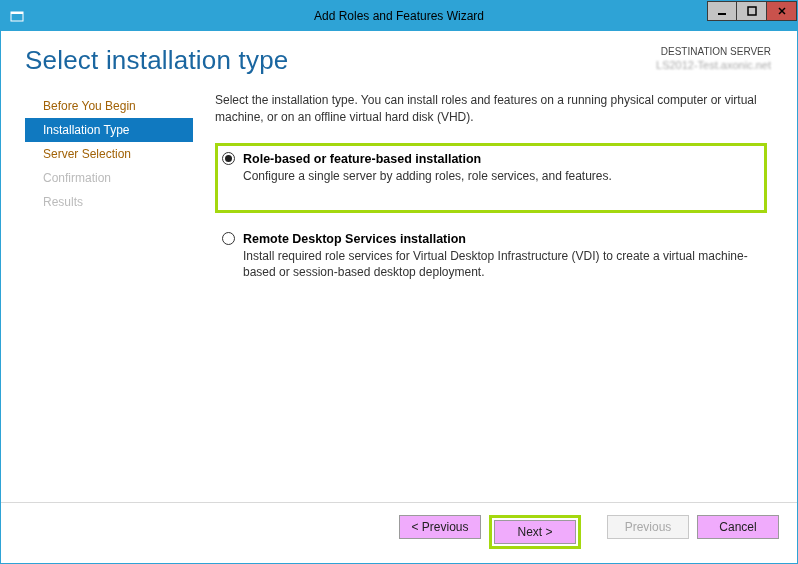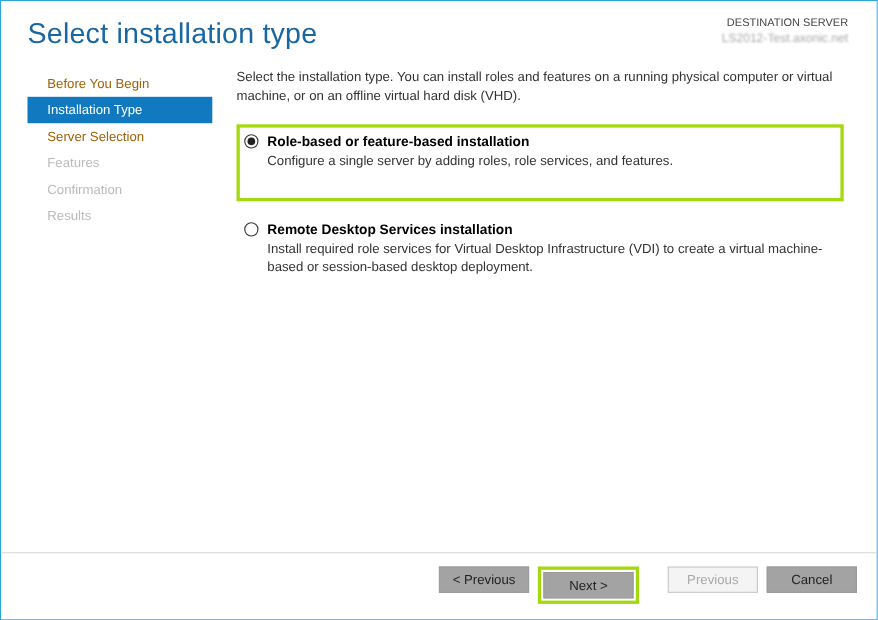--- a/index.html
+++ b/index.html
@@ -168,21 +168,21 @@
       border-top: 1px solid #d9d9d9;
       padding: 12px 18px 14px;
       display: flex;
       justify-content: flex-end;
       gap: 8px;
     }
     .btn {
       min-width: 82px;
       height: 24px;
       border: 1px solid #9b9b9b;
-      background: #a3a3a3;
+      background: #f0abfc;
       font-size: 12px;
       color: #222;
       display: inline-flex;
       align-items: center;
       justify-content: center;
       cursor: pointer;
     }
     .btn.disabled {
       color: #a9a9a9;
       border-color: #c8c8c8;
@@ -196,36 +196,62 @@
       justify-content: flex-end;
     }
     .gap { width: 10px; }
     svg { display:block; }
   </style>
 </head>
 <body>
 
 <div class="window">
 
+  <div class="titlebar">
+    <span class="titlebar-icon">
+      <svg width="14" height="14" viewBox="0 0 14 14">
+        <rect x="1" y="3" width="12" height="9" fill="none" stroke="#fff" stroke-width="1"></rect>
+        <rect x="1" y="3" width="12" height="2" fill="#fff"></rect>
+      </svg>
+    </span>
+    <span class="titlebar-title">Add Roles and Features Wizard</span>
+    <div class="win-controls">
+      <div class="win-btn">
+        <svg width="10" height="10">
+            <rect x="1" y="7" width="8" height="2" fill="#000"></rect>
+          </svg>
+      </div>
+      <div class="win-btn">
+        <svg width="10" height="10">
+            <rect x="1" y="1" width="8" height="8" fill="none" stroke="#000" stroke-width="1.5"></rect>
+          </svg>
+      </div>
+      <div class="win-btn close">
+        <svg width="10" height="10">
+            <line x1="2" y1="2" x2="8" y2="8" stroke="#000" stroke-width="1.5"></line>
+            <line x1="8" y1="2" x2="2" y2="8" stroke="#000" stroke-width="1.5"></line>
+          </svg>
+      </div>
+    </div>
+  </div>
 
   <div class="body">
     <div class="header-row">
       <div class="page-title">Select installation type</div>
       <div class="dest">
         <div class="label">DESTINATION SERVER</div>
         <div class="name">LS2012-Test.axonic.net</div>
       </div>
     </div>
 
     <div class="main">
       <div class="sidebar">
         <div class="side-item">Before You Begin</div>
         <div class="side-item active">Installation Type</div>
         <div class="side-item">Server Selection</div>
-        <div class="side-item disabled">Features</div>
         <div class="side-item disabled">Confirmation</div>
         <div class="side-item disabled">Results</div>
       </div>
 
       <div class="content">
         <div class="intro">Select the installation type. You can install roles and features on a running physical computer or virtual machine, or on an offline virtual hard disk (VHD).</div>
 
         <div class="option highlight">
           <div class="opt-head">
             <span class="radio checked"></span>

